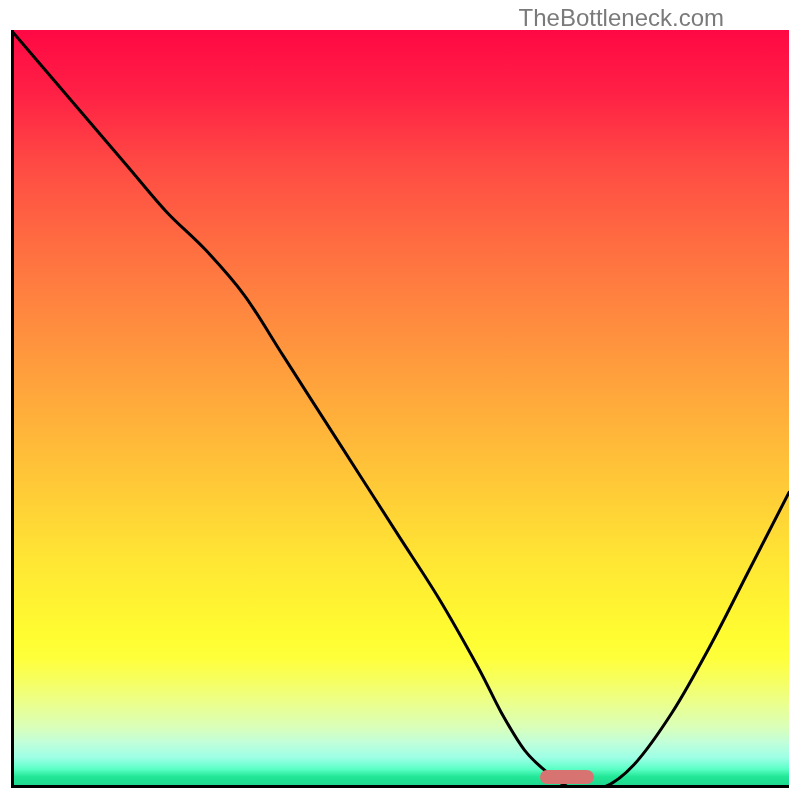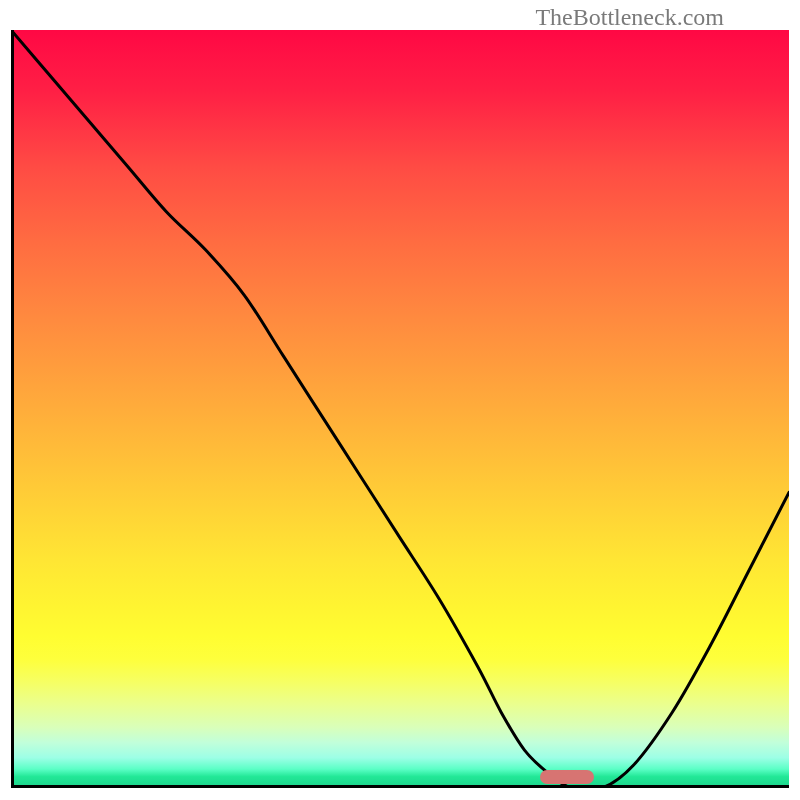--- a/index.html
+++ b/index.html
@@ -7,21 +7,20 @@
     padding: 0;
     width: 800px;
     height: 800px;
     background: #ffffff;
     font-family: Arial, Helvetica, sans-serif;
   }
   .container {
     position: relative;
     width: 736px;
     height: 800px;
-    font-family: Liberation Serif, serif;
   }
   .watermark {
     position: absolute;
     top: 4px;
     right: 12px;
     font-size: 24px;
     font-weight: 400;
     color: #7a7a7a;
     letter-spacing: 0px;
     z-index: 10;

